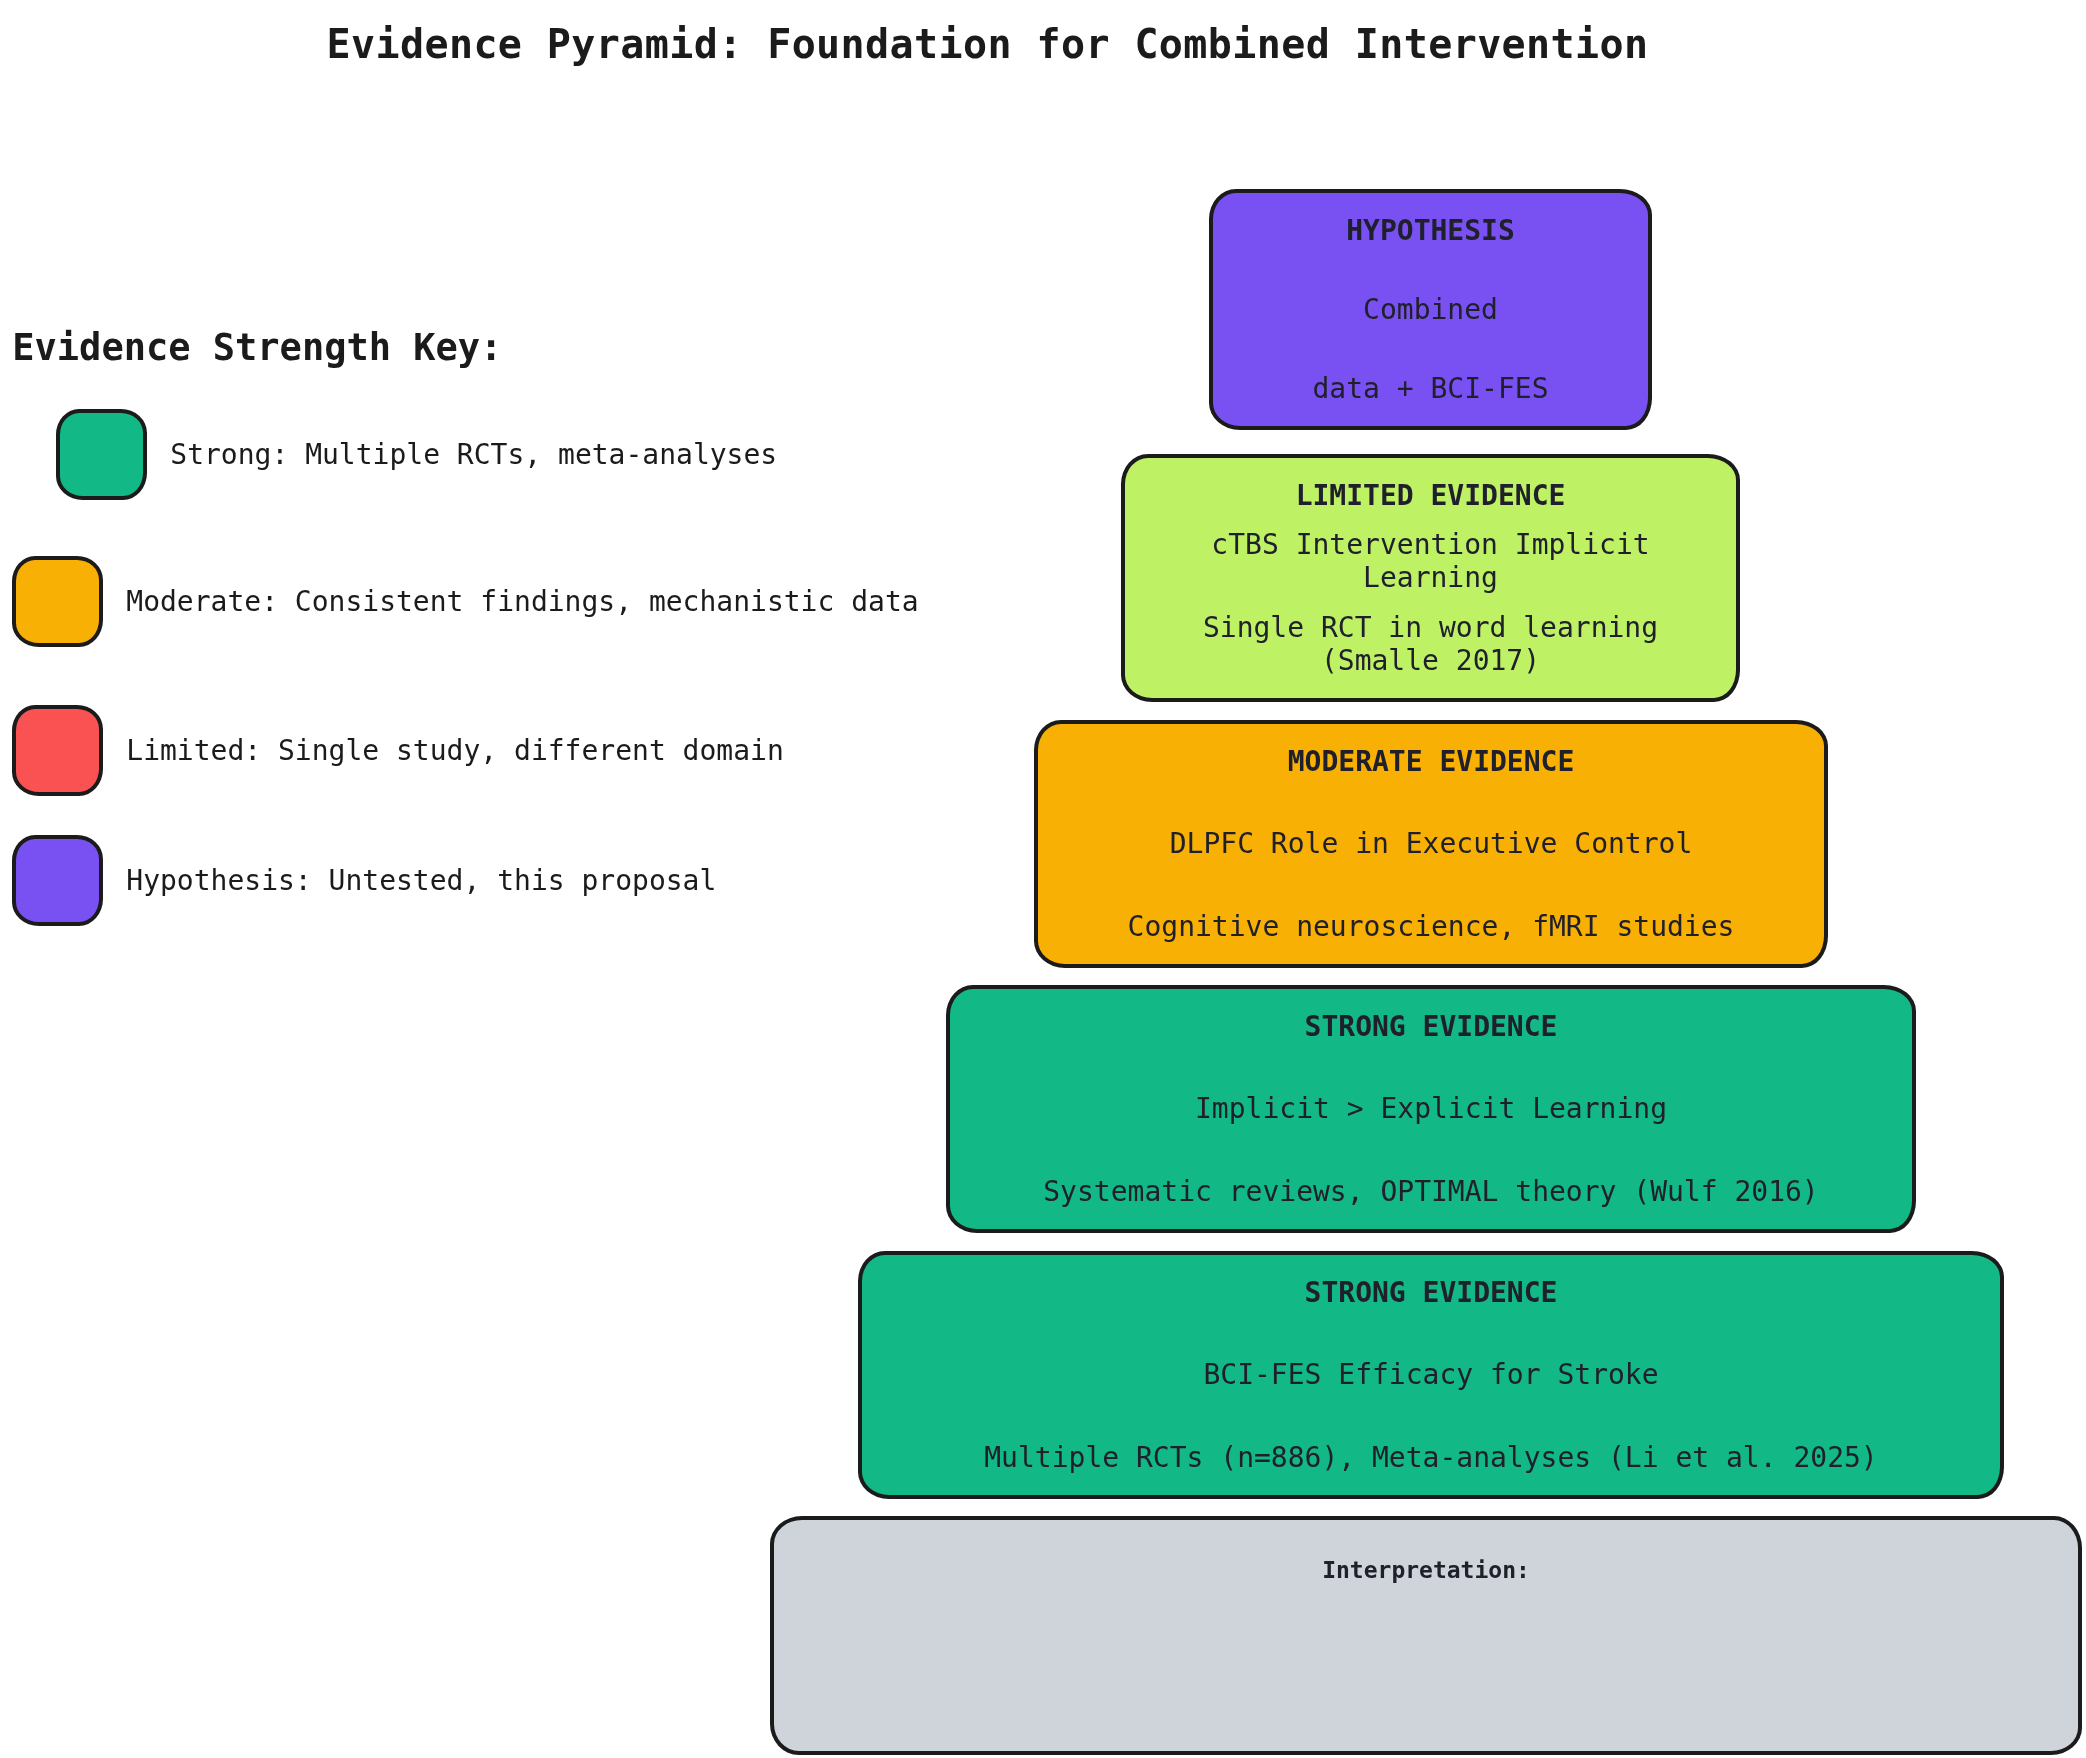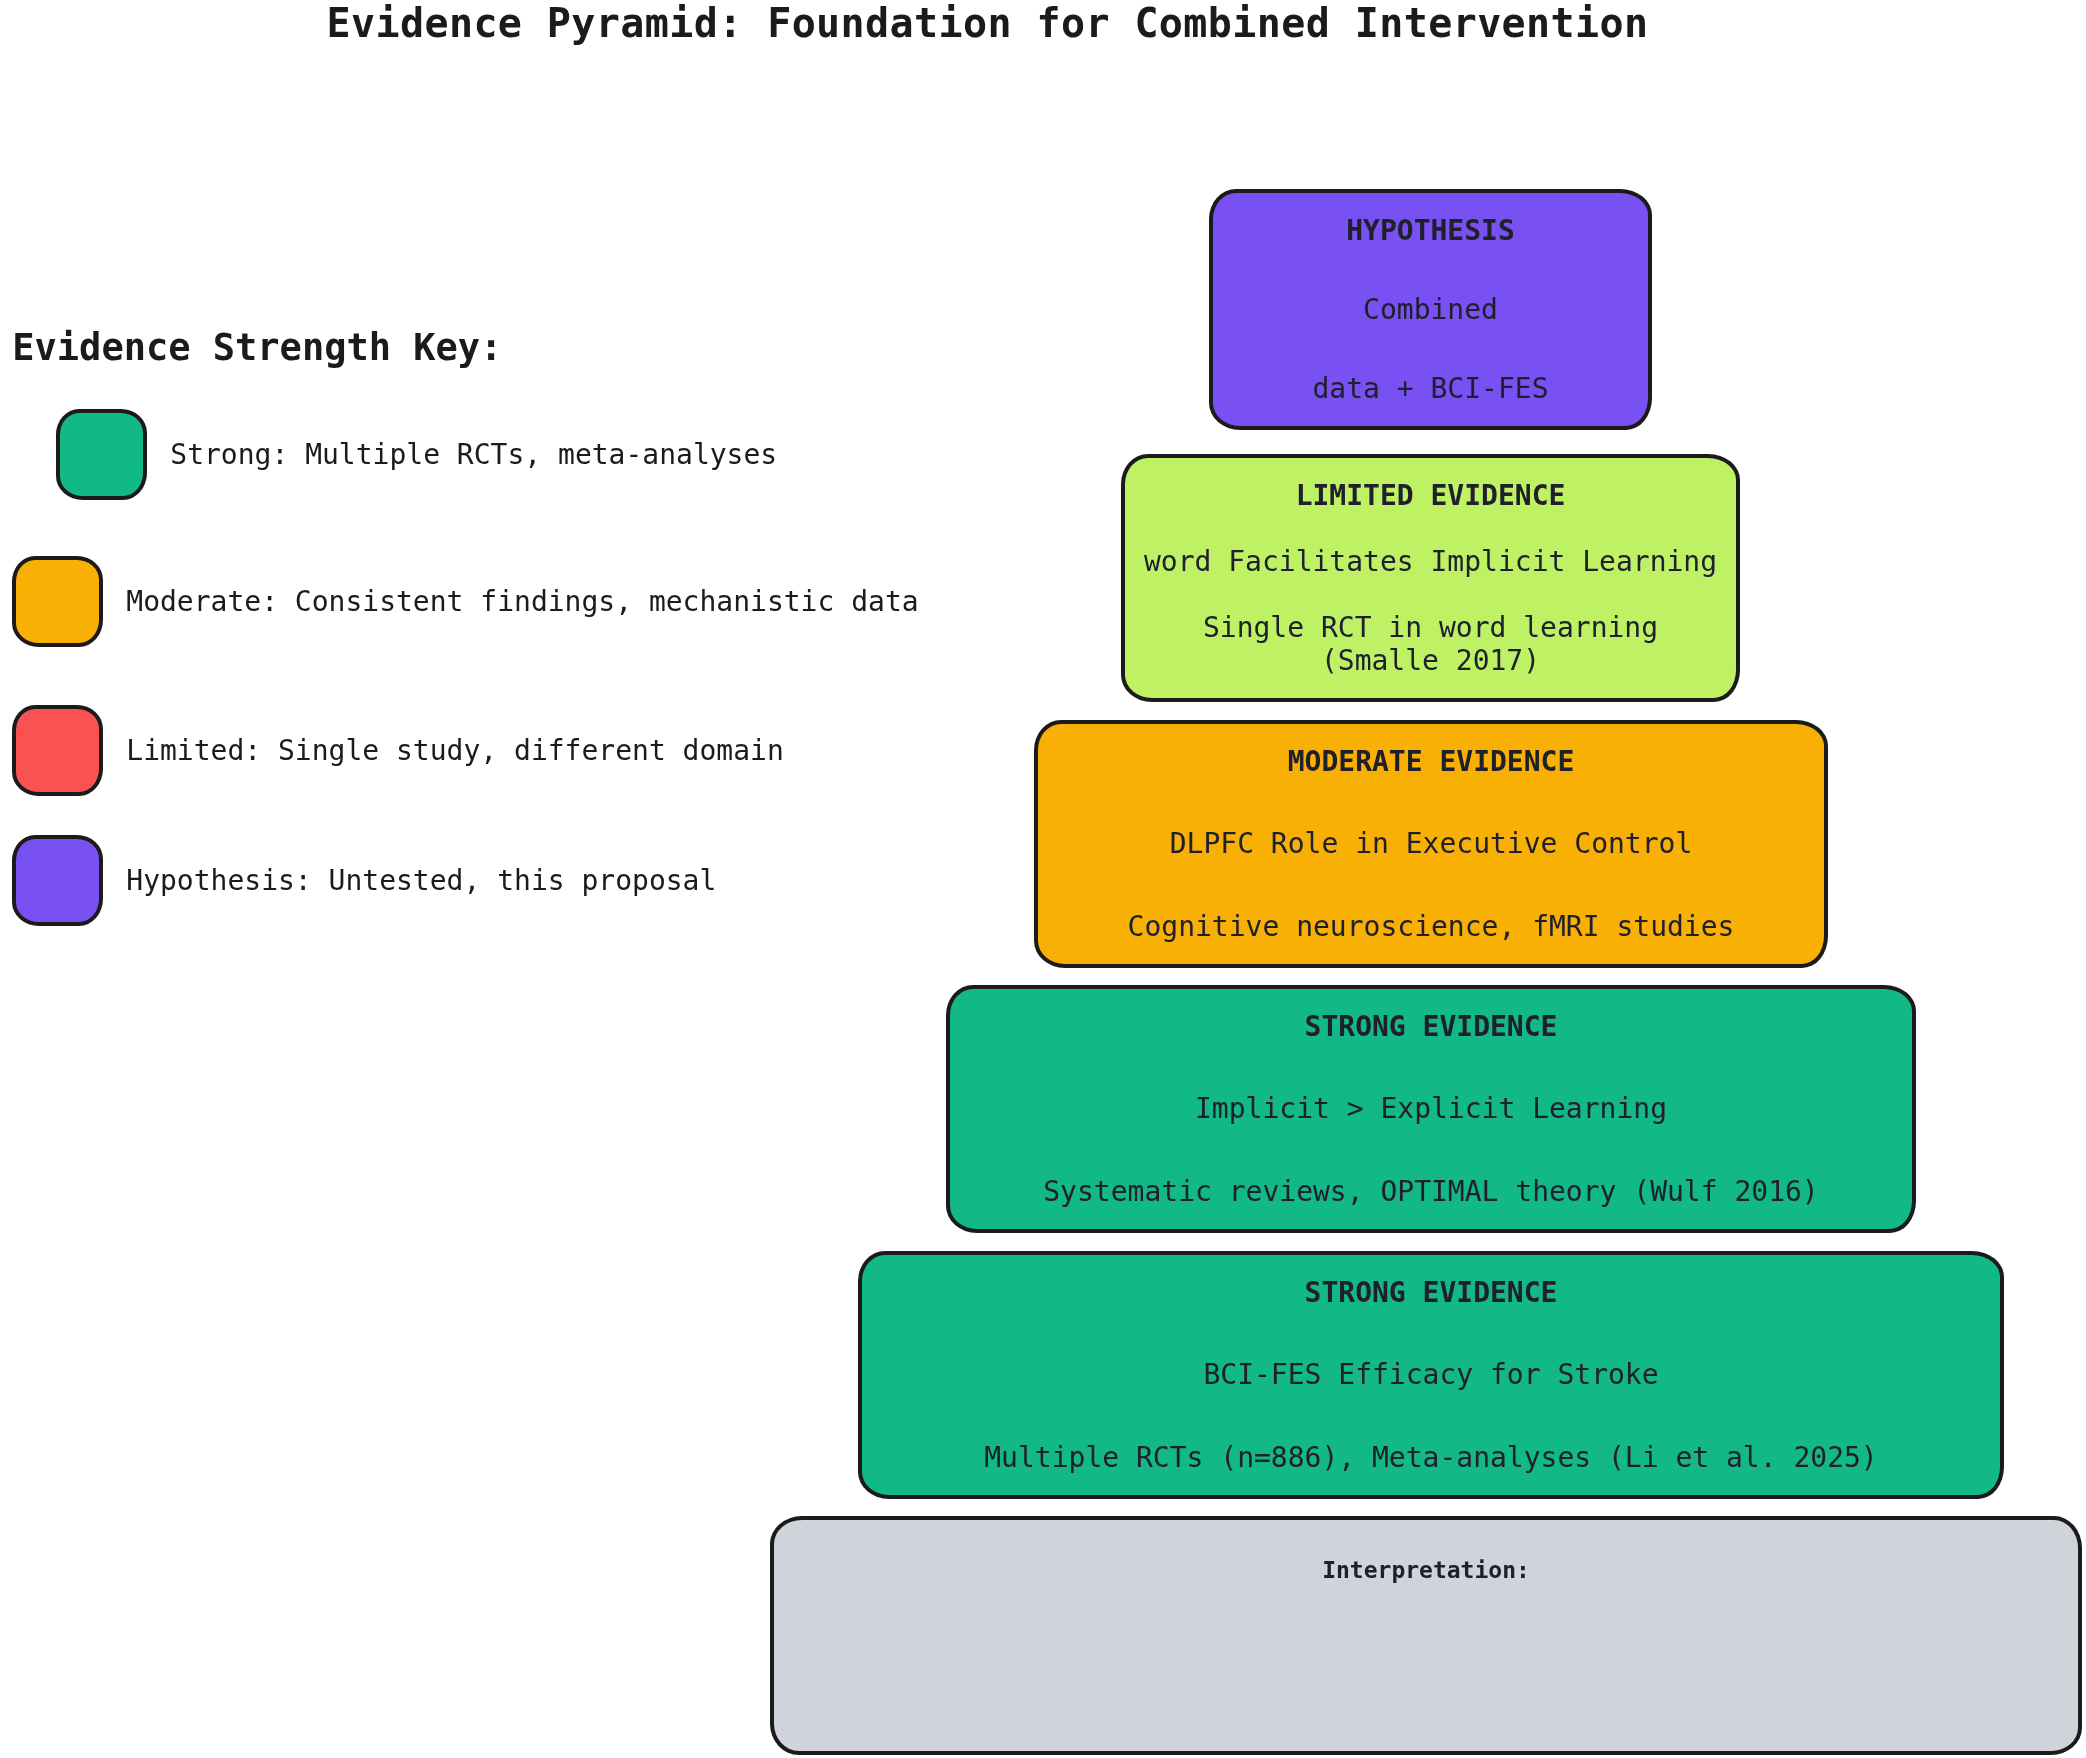--- a/index.html
+++ b/index.html
@@ -14,21 +14,21 @@
     background: #ffffff;
     font-family: "DejaVu Sans Mono", "Liberation Mono", monospace;
     color: #1b1b1b;
     overflow: hidden;
   }
 
   
   .title {
     position: absolute;
     left: 0;
-    top: 0;
+    top: 21px;
     width: 1975px;
     text-align: center;
     font-size: 40px;
     font-weight: 700;
     letter-spacing: 0.4px;
   }
 
   
   .legend-heading {
     position: absolute;
@@ -156,21 +156,21 @@
   <div>
 
     <div class="level lvl-0" style="background: rgb(121, 80, 242);">
       <div class="lvl-heading">HYPOTHESIS</div>
       <div class="lvl-line">Combined</div>
       <div class="lvl-line">data + BCI-FES</div>
     </div>
 
     <div class="level lvl-1" style="background: #bef264;">
       <div class="lvl-heading">LIMITED EVIDENCE</div>
-      <div class="lvl-line">word Facilitates Implicit Learning</div>
+      <div class="lvl-line">cTBS Intervention Implicit Learning</div>
       <div class="lvl-line">Single RCT in word learning
 (Smalle 2017)</div>
     </div>
 
     <div class="level lvl-2" style="background: rgb(249, 176, 5);">
       <div class="lvl-heading">MODERATE EVIDENCE</div>
       <div class="lvl-line">DLPFC Role in Executive Control</div>
       <div class="lvl-line">Cognitive neuroscience, fMRI studies</div>
     </div>
 

